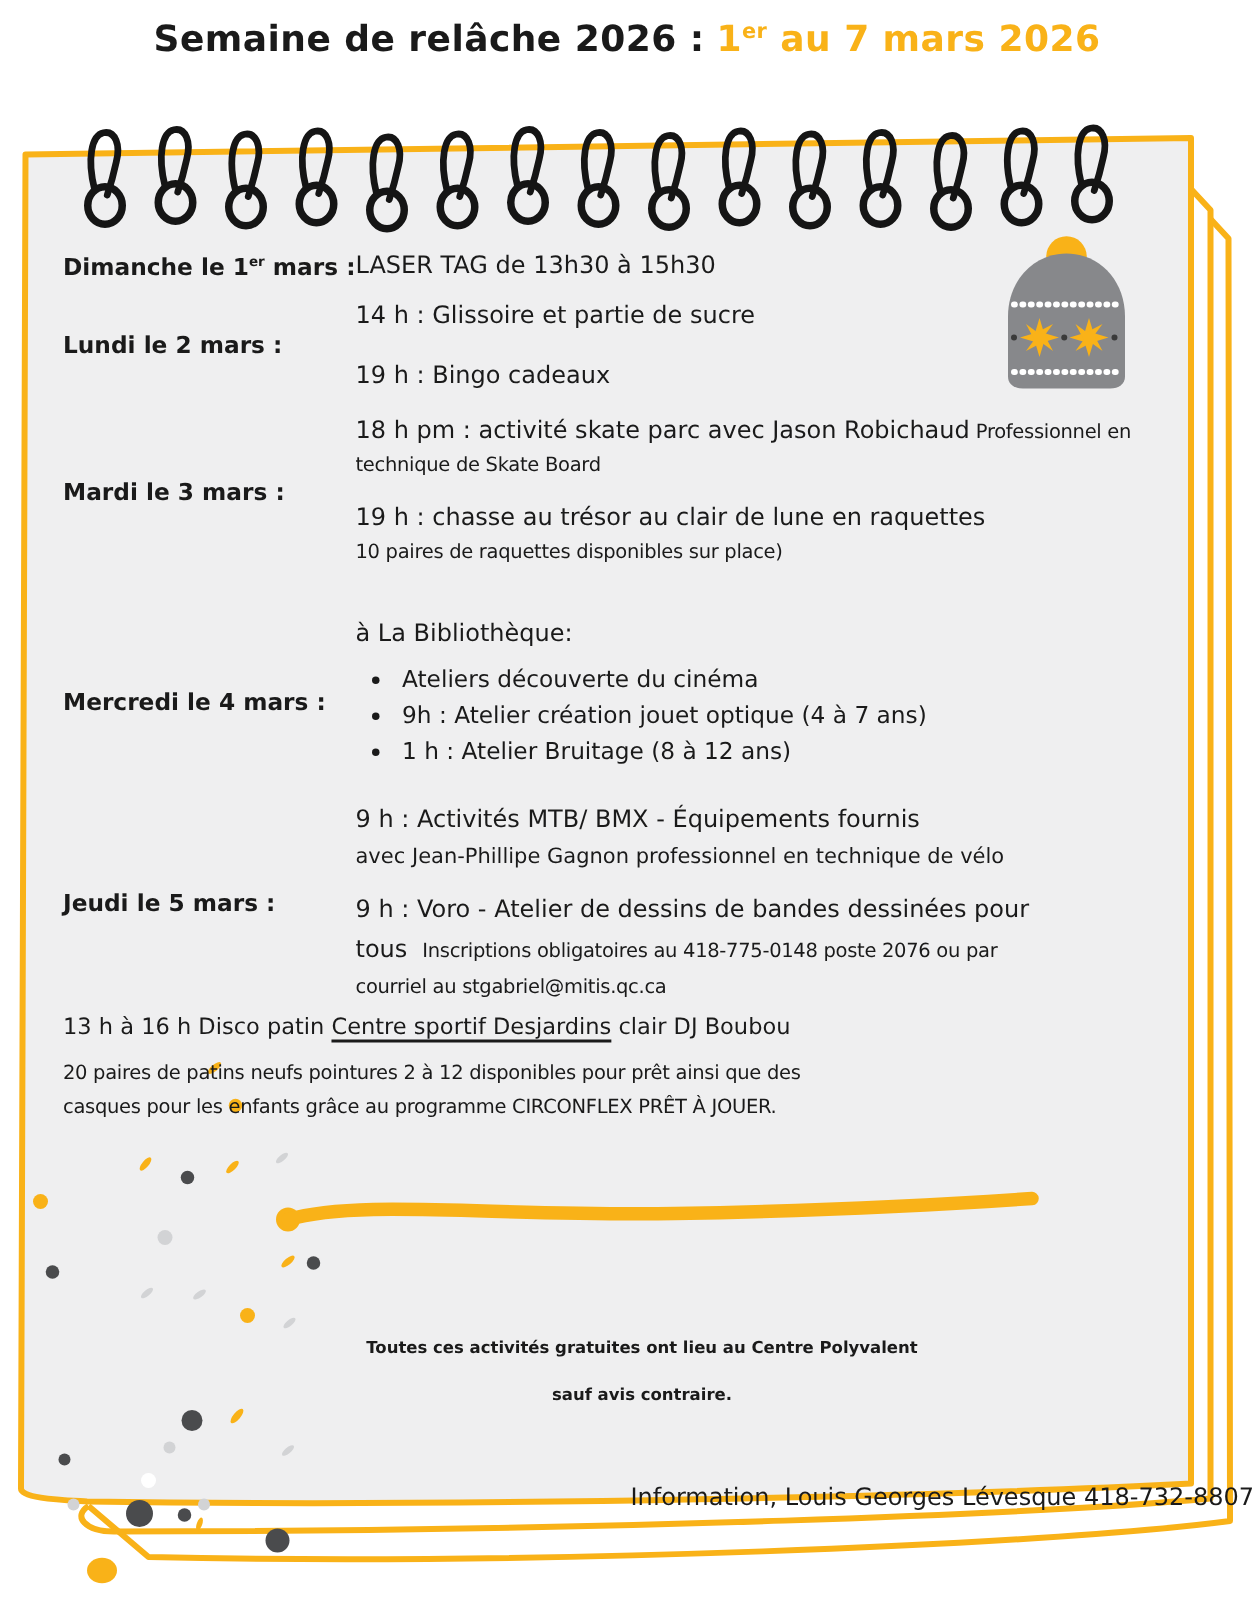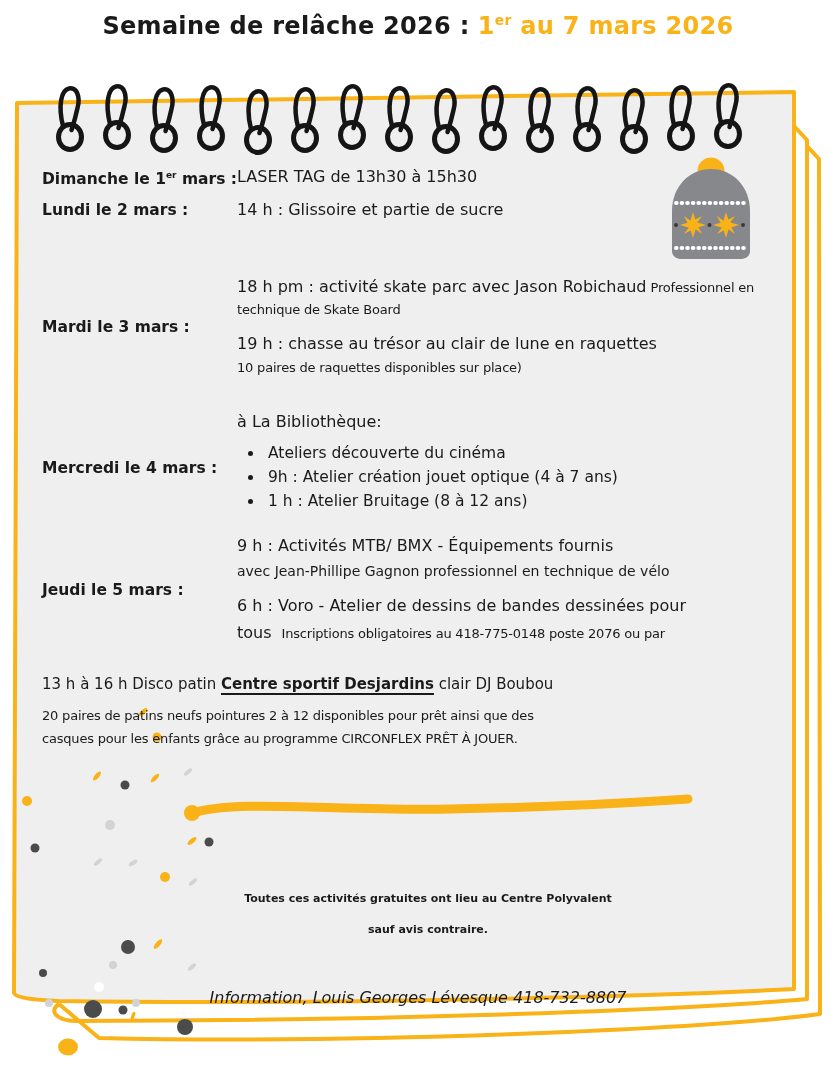--- a/index.html
+++ b/index.html
@@ -24,37 +24,37 @@
          line-height:24px; white-space:nowrap; }
   .content { font-size:16px; line-height:26px; }
   .content p { margin:0; white-space:nowrap; }
   .small { font-size:13px; letter-spacing:-.2px; }
   .mid   { font-size:14px; }
   .lh23 { line-height:23px; } .lh22 { line-height:22px; }
   .lh24 { line-height:24px; } .lh27 { line-height:27px; }
   .gap14 { margin-top:14px !important; } .gap10 { margin-top:10px !important; }
   .gap9  { margin-top:9px  !important; } .gap7  { margin-top:7px  !important; }
   .fit { font-size:15px; }
-  .venue { font-weight:bold; text-decoration:underline;
+  .venue { font-weight:normal; text-decoration:underline;
            text-decoration-thickness:2px; text-underline-offset:4px; }
   .inline-small-gap { margin-left:10px; }
   .inline-tiny-gap  { margin-left:4px; }
 
   #row-1 { top:163px; } #row-2 { top:197px; } #row-3 { top:275px; }
   #row-4 { top:410px; } #row-5 { top:533px; } #row-6 { top:671px; }
 
   
   .bullets { margin:7px 0 12px 0; padding-left:27px; }
   .bullets li { line-height:24px; font-size:15.5px; padding-left:4px; }
 
   
   .footer-note { top:883px; left:10px; width:836px; text-align:center;
                  font-weight:bold; font-size:11px; line-height:31px; }
-  .info-line { top:988px; left:0; width:836px; text-align:center;
-               font-size:16px; z-index:3;font-style:italic; }
+  .info-line { top:988px; left:0; width:836px; text-align:right;
+               font-size:16px; z-index:3; }
 </style>
 </head>
 <body>
 
 <svg class="bg-svg" width="836" height="1080" viewBox="0 0 836 1080">
   <defs>
     <g id="coil">
       <path d="M8,42 C3,22 6,6 14,4.5 C22,3 25.5,13 22.5,24 C21,31 18.5,40 16.5,46" stroke="#151515" stroke-width="4.5" fill="none" stroke-linecap="round"></path>
       <ellipse cx="15" cy="53" rx="11.5" ry="12.5" stroke="#151515" stroke-width="5" fill="none"></ellipse>
     </g>
@@ -144,20 +144,21 @@
   <div class="day"><span>Dimanche le 1</span><sup>er</sup><span> mars :</span></div>
   <div class="content">
     <p>LASER TAG de 13h30 à 15h30</p>
   </div>
 </div>
 
 <div class="txt row" id="row-2">
   <div class="day">Lundi le 2 mars :</div>
   <div class="content">
     <p>14 h : Glissoire et partie de sucre</p>
+    <p class="gap14">19 h : Bingo cadeaux</p>
   </div>
 </div>
 
 <div class="txt row" id="row-3">
   <div class="day">Mardi le 3 mars :</div>
   <div class="content">
     <p class="lh23"><span>18 h pm : activité skate parc avec Jason Robichaud</span><span class="small inline-tiny-gap">Professionnel en</span></p>
     <p class="small lh22">technique de Skate Board</p>
     <p class="gap10">19 h : chasse au trésor au clair de lune en raquettes</p>
     <p class="small lh22">10 paires de raquettes disponibles sur place)</p>
@@ -174,22 +175,23 @@
       <li>1 h : Atelier Bruitage (8 à 12 ans)</li>
     </ul>
   </div>
 </div>
 
 <div class="txt row" id="row-5">
   <div class="day">Jeudi le 5 mars :</div>
   <div class="content">
     <p>9 h : Activités MTB/ BMX - Équipements fournis</p>
     <p class="mid lh24">avec Jean-Phillipe Gagnon professionnel en technique de vélo</p>
-    <p class="gap9 lh27">6 h : Voro - Atelier de dessins de bandes dessinées pour</p>
+    <p class="gap9 lh27">9 h : Voro - Atelier de dessins de bandes dessinées pour</p>
     <p class="lh27"><span>tous</span><span class="small inline-small-gap">Inscriptions obligatoires au 418-775-0148 poste 2076 ou par</span></p>
+    <p class="small lh22">courriel au stgabriel@mitis.qc.ca</p>
   </div>
 </div>
 
 <div class="txt row" id="row-6">
   <div class="content">
     <p class="fit"><span>13 h à 16 h Disco patin </span><span class="venue">Centre sportif Desjardins</span><span> clair DJ Boubou</span></p>
     <p class="small lh23 gap7">20 paires de patins neufs pointures 2 à 12 disponibles pour prêt ainsi que des</p>
     <p class="small lh23">casques pour les enfants grâce au programme CIRCONFLEX PRÊT À JOUER.</p>
   </div>
 </div>

